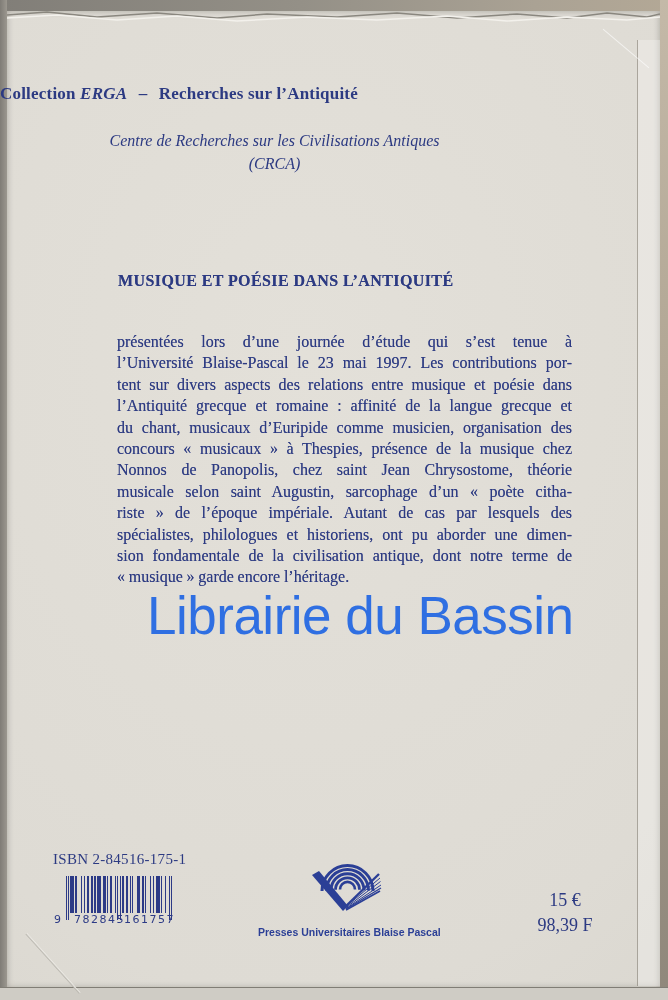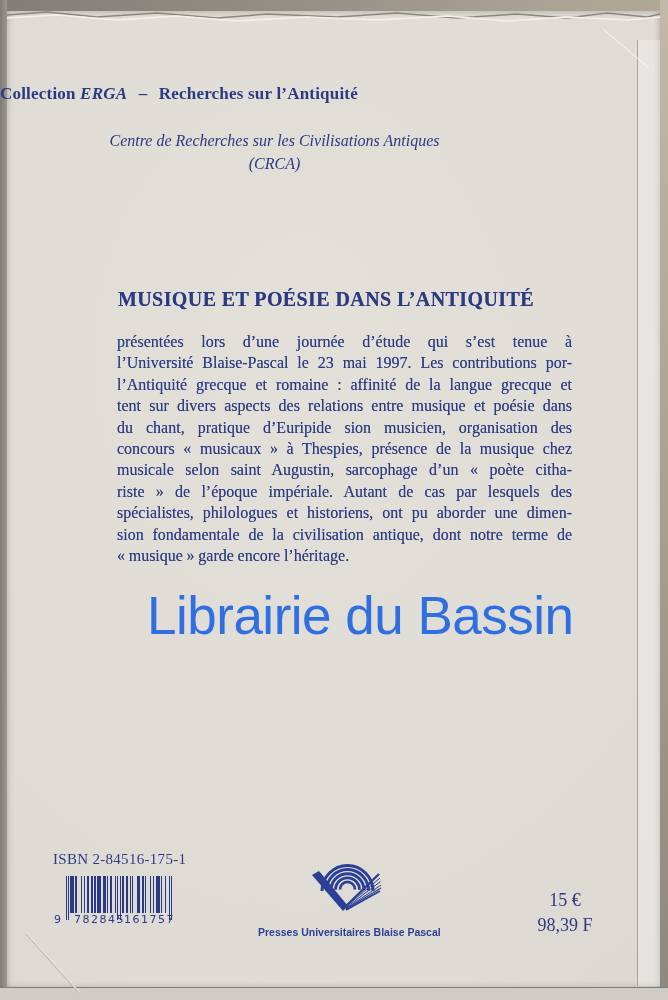--- a/index.html
+++ b/index.html
@@ -39,22 +39,22 @@
     position:absolute;left:0;top:84px;width:668px;text-align:left;
     font-size:17px;font-weight:bold;letter-spacing:.2px;
   }
   .collection-line .series{font-style:italic;}
   .collection-line .dash{margin:0 7px;}
   .centre-block{
     position:absolute;left:0;top:129px;width:549px;text-align:center;
     font-size:16px;font-style:italic;line-height:23px;
   }
   .main-title{
-    position:absolute;left:118px;top:288px;
-    font-size:20px;font-weight:bold;letter-spacing:.4px;
+    position:absolute;left:118px;top:272px;
+    font-size:16px;font-weight:bold;letter-spacing:.4px;
     text-shadow:0 0 .3px rgba(44,58,130,.7);
   }
   .paragraph{
     position:absolute;left:117px;top:331px;width:455px;
     font-size:16px;line-height:21.4px;word-spacing:-.3px;
     text-shadow:0 0 .3px rgba(44,58,130,.6);
   }
   .para-line{text-align:justify;text-align-last:justify;white-space:normal;}
   .para-line.first{text-indent:27px;}
   .para-line.last{text-align-last:left;}
@@ -119,24 +119,25 @@
   </div>
   <div class="centre-block ink">
     <div>Centre de Recherches sur les Civilisations Antiques</div>
     <div>(CRCA)</div>
   </div>
 
   <div class="main-title ink">MUSIQUE ET POÉSIE DANS L’ANTIQUITÉ</div>
   <div class="paragraph ink">
     <div class="para-line">présentées lors d’une journée d’étude qui s’est tenue à</div>
     <div class="para-line">l’Université Blaise-Pascal le 23 mai 1997. Les contributions por-</div>
+    <div class="para-line">tent sur divers aspects des relations entre musique et poésie dans</div>
     <div class="para-line">l’Antiquité grecque et romaine : affinité de la langue grecque et</div>
-    <div class="para-line">tent sur divers aspects des relations entre musique et poésie dans</div>
-    <div class="para-line">du chant, pratique d’Euripide sion musicien, organisation des</div>
+    <div class="para-line">du chant, musicaux d’Euripide comme musicien, organisation des</div>
     <div class="para-line">concours « musicaux » à Thespies, présence de la musique chez</div>
+    <div class="para-line">Nonnos de Panopolis, chez saint Jean Chrysostome, théorie</div>
     <div class="para-line">musicale selon saint Augustin, sarcophage d’un « poète citha-</div>
     <div class="para-line">riste » de l’époque impériale. Autant de cas par lesquels des</div>
     <div class="para-line">spécialistes, philologues et historiens, ont pu aborder une dimen-</div>
     <div class="para-line">sion fondamentale de la civilisation antique, dont notre terme de</div>
     <div class="para-line last">« musique » garde encore l’héritage.</div>
   </div>
 
   <div class="watermark">Librairie du Bassin</div>
 
   <div class="isbn ink">ISBN 2-84516-175-1</div>

